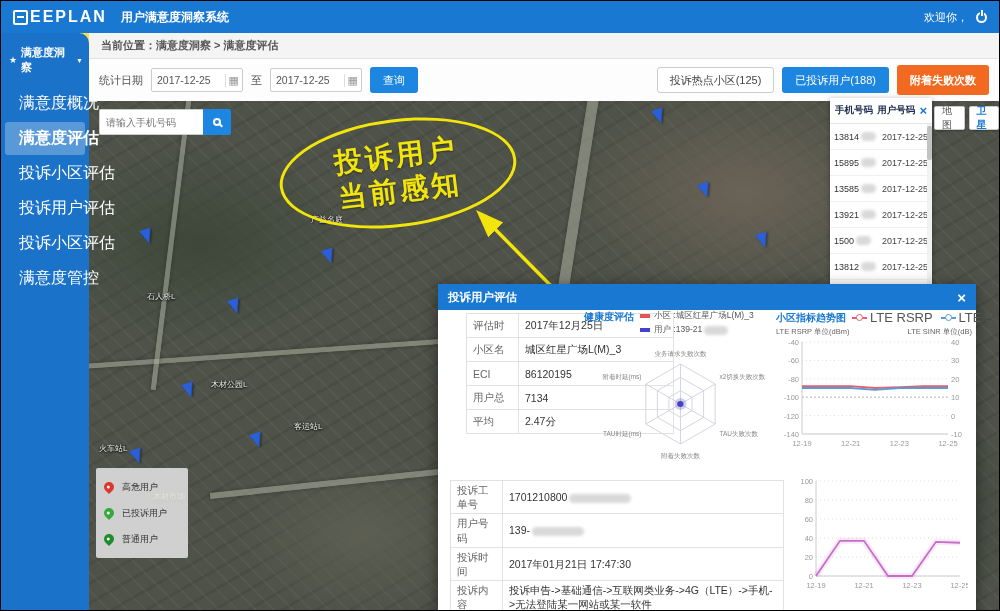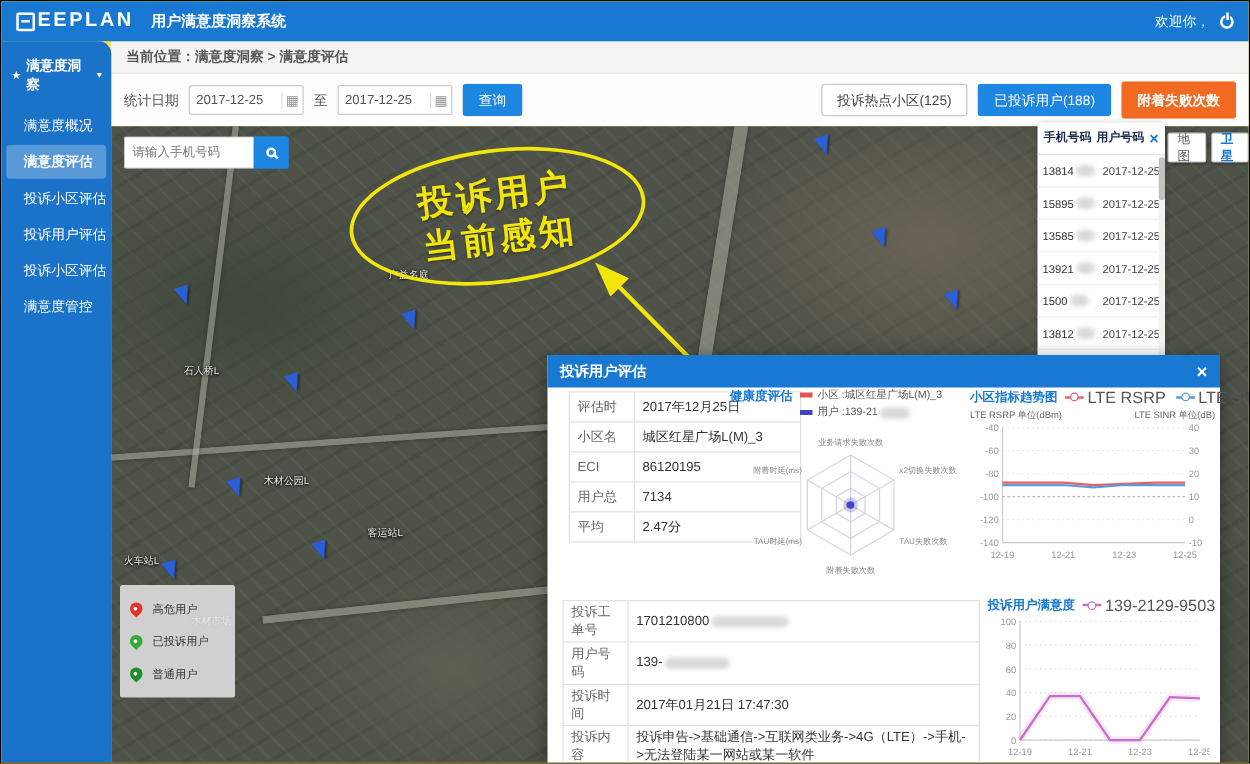--- a/index.html
+++ b/index.html
@@ -13,21 +13,21 @@
   .app-title{font-size:12px;font-weight:bold;margin-left:14px;}
   .header-right{margin-left:auto;display:flex;align-items:center;gap:8px;font-size:11px;}
   .power-icon{width:11px;height:11px;border:2px solid #fff;border-radius:50%;position:relative;display:inline-block;cursor:pointer;}
   .power-icon::before{content:'';position:absolute;left:50%;top:-4px;margin-left:-1px;width:2px;height:6px;background:#fff;box-shadow:0 0 0 1px #1878d2;}
 
   
   .sidebar{position:absolute;left:0;top:32px;bottom:0;width:88px;background:#1a72c9;z-index:25;border-top-right-radius:10px;}
   .side-root{display:flex;align-items:center;gap:4px;color:#fff;font-size:11px;font-weight:bold;padding:12px 6px 10px 8px;}
   .side-root .star{font-size:9px;}
   .side-root .caret{font-size:7px;margin-left:2px;}
-  .side-item{color:#fff;font-size:11px;padding:6px 4px 6px 14px;margin:2px 4px;border-radius:3px;cursor:pointer;white-space:nowrap;}
+  .side-item{color:#fff;font-size:16px;padding:6px 4px 6px 14px;margin:2px 4px;border-radius:3px;cursor:pointer;white-space:nowrap;}
   .side-item.active{background:rgba(255,255,255,0.28);font-weight:bold;}
 
   
   #content{position:absolute;left:88px;top:32px;right:0;bottom:0;}
   .breadcrumb{height:26px;background:#f4f4f4;border-bottom:1px solid #e3e3e3;display:flex;align-items:center;padding:0 12px;font-size:11px;color:#555;font-weight:bold;}
   .filterbar{height:42px;background:#fdfdfd;display:flex;align-items:center;padding:0 10px;gap:8px;font-size:11px;color:#555;}
   .datebox{display:inline-flex;align-items:center;width:92px;height:24px;border:1px solid #ccc;border-radius:2px;background:#fff;padding:0 3px;}
   .datebox input{border:none;outline:none;width:66px;font-size:10.5px;color:#555;background:transparent;}
   .cal-icon{color:#999;font-size:11px;margin-left:auto;border-left:1px solid #ddd;padding-left:3px;cursor:pointer;}
   .btn{display:inline-flex;align-items:center;justify-content:center;height:26px;padding:0 12px;border-radius:3px;font-size:11px;cursor:pointer;border:1px solid transparent;white-space:nowrap;}
@@ -80,21 +80,21 @@
 
   
   .popup{position:absolute;left:437px;top:283px;width:538px;height:340px;background:#fff;box-shadow:0 3px 14px rgba(0,0,0,0.45);z-index:20;}
   .popup-titlebar{height:26px;background:#1878d2;color:#fff;display:flex;align-items:center;justify-content:space-between;padding:0 10px;font-size:11.5px;font-weight:bold;}
   .popup-close{font-size:15px;cursor:pointer;line-height:1;}
   .popup-body{position:absolute;left:0;top:26px;right:0;bottom:0;}
   .sec-title{color:#1878d2;font-size:10px;font-weight:bold;white-space:nowrap;}
   table.kv{border-collapse:collapse;width:100%;}
   table.kv td{border:1px solid #e2e2e2;font-size:10.5px;padding:2px 6px;color:#333;}
   table.kv td.kv-label{width:52px;color:#666;}
-  .info-table-wrap{position:absolute;left:17px;top:3px;width:186px;}
+  .info-table-wrap{position:absolute;left:28px;top:3px;width:208px;}
   .info-table-wrap td{height:24px;}
   .health-block{position:absolute;left:146px;top:0;width:188px;}
   .health-head{display:flex;gap:6px;align-items:flex-start;}
   .health-legend{display:flex;flex-direction:column;gap:2px;font-size:8.5px;color:#555;}
   .legend-item{display:flex;align-items:center;white-space:nowrap;}
   .dash{width:10px;height:4px;display:inline-block;margin-right:4px;flex:none;}
   .trend-block{position:absolute;left:338px;top:0;width:196px;}
   .trend-head{display:flex;align-items:center;gap:6px;}
   .inline-legend{display:flex;gap:8px;font-size:13px;color:#555;align-items:flex-end;}
   .lgmark{position:relative;display:inline-block;width:15px;height:2px;background:currentColor;margin-right:3px;vertical-align:middle;flex:none;}
@@ -405,29 +405,20 @@
               </tr>
               <tr>
                 <td class="kv-label">投诉内容</td>
                 <td>投诉申告-&gt;基础通信-&gt;互联网类业务-&gt;4G（LTE）-&gt;手机-&gt;无法登陆某一网站或某一软件</td>
               </tr>
             </tbody>
           </table>
       </div>
 
       <div class="sat-block">
-        <div class="sat-head">
-          <span class="sec-title">投诉用户满意度</span>
-          <div class="inline-legend" id="sat-legend">
-              <span class="legend-item">
-                <span class="lgmark" style="color: rgb(200, 110, 200);"></span>
-                <span>139-2129-9503</span>
-              </span>
-            </div>
-        </div>
         <svg id="sat-svg" width="178" height="115">
             <line x1="26" y1="5" x2="170" y2="5" stroke="#ddd" stroke-width="1" stroke-dasharray="1,3"></line>
             <text x="23" y="8" text-anchor="end" font-size="7.5" fill="#999">100</text>
             <line x1="26" y1="24" x2="170" y2="24" stroke="#ddd" stroke-width="1" stroke-dasharray="1,3"></line>
             <text x="23" y="27" text-anchor="end" font-size="7.5" fill="#999">80</text>
             <line x1="26" y1="43" x2="170" y2="43" stroke="#ddd" stroke-width="1" stroke-dasharray="1,3"></line>
             <text x="23" y="46" text-anchor="end" font-size="7.5" fill="#999">60</text>
             <line x1="26" y1="62" x2="170" y2="62" stroke="#ddd" stroke-width="1" stroke-dasharray="1,3"></line>
             <text x="23" y="65" text-anchor="end" font-size="7.5" fill="#999">40</text>
             <line x1="26" y1="81" x2="170" y2="81" stroke="#ddd" stroke-width="1" stroke-dasharray="1,3"></line>

